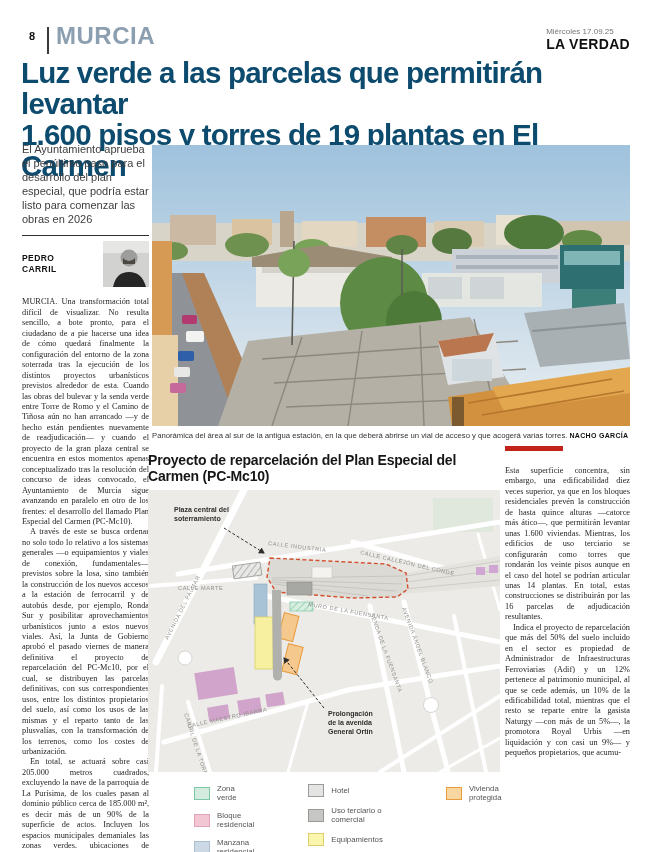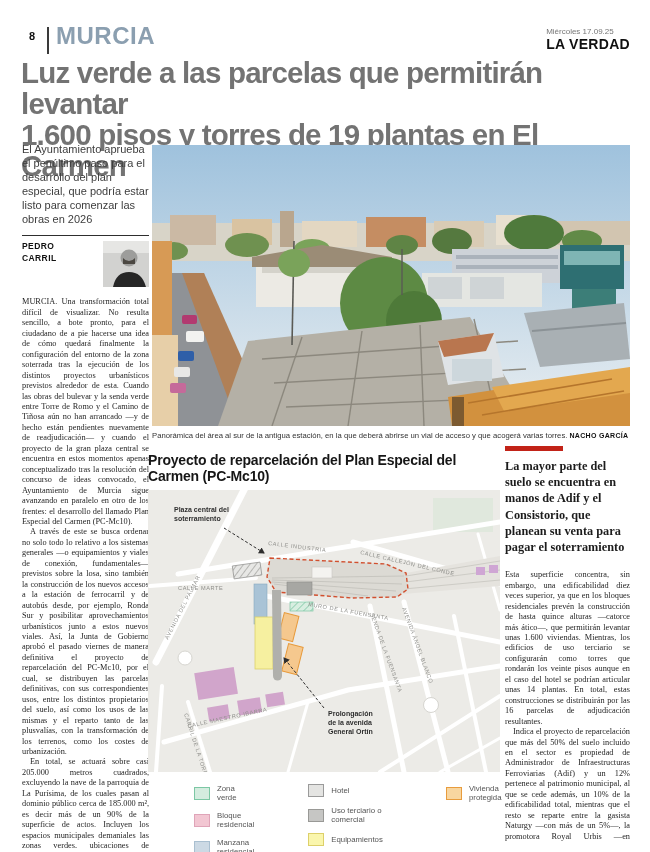--- a/index.html
+++ b/index.html
@@ -10,27 +10,27 @@
   
   #page-num{left:29px;top:30px;font-size:11px;font-weight:bold;color:#111;}
   #head-divider{left:47px;top:27px;width:2px;height:27px;background:#3a3a3a;}
   #section-name{left:56px;top:22px;font-size:24px;font-weight:800;letter-spacing:.5px;color:#8b9fb0;}
   #edition{right:20px;top:27px;text-align:left;}
   #edition .date{font-size:8px;color:#777;}
   #edition .masthead{font-size:14px;font-weight:900;color:#101010;letter-spacing:.3px;}
 
   
   #headline{left:21px;top:58px;width:608px;font-size:29.5px;line-height:1.05;
-            font-weight:800;letter-spacing:-.8px;color:#737373;}
+            font-weight:800;letter-spacing:-.8px;color:#0c4a6e;}
 
   
   #left-col{left:22px;top:142px;width:127px;height:706px;overflow:hidden;}
   .standfirst{font-size:11px;line-height:1.28;color:#3d3d3d;}
   .byline-rule{margin-top:9px;border-top:1.3px solid #2e2e2e;}
-  .byline-row{margin-top:5px;display:flex;justify-content:space-between;align-items:flex-start;}
+  .byline-row{margin-top:5px;display:flex;justify-content:space-between;align-items:center;}
   .author{font-size:8.5px;font-weight:800;letter-spacing:.4px;color:#111;line-height:1.35;width:70px;}
   .author-photo{width:46px;height:46px;background:#d9d9d7;overflow:hidden;}
   .bodytext{margin-top:10px;font-family:"Liberation Serif",serif;font-size:8.3px;
             line-height:1.26;text-align:justify;color:#1f1f1f;}
   .bodytext p{margin:0;}
   .bodytext p + p{text-indent:8px;}
 
   
   #photo{left:152px;top:145px;width:478px;height:281px;overflow:hidden;background:#cfe0ec;}
   #caption{left:152px;top:431px;width:478px;font-size:7.7px;color:#333;}
@@ -327,18 +327,17 @@
       <div class="leg-item">
         <span class="swatch" style="background: rgb(248, 214, 160); border-color: rgb(232, 156, 61);"></span>
         <span class="leg-label">Vivienda protegida</span>
       </div>
     </div>
   </div>
 </div>
 
 <div class="abs" id="right-col">
   <div id="red-bar" style="background: rgb(194, 35, 24);"></div>
-  <div class="subhead">La mayor parte del suelo se encuentra en manos de Adif y el Consistorio, que planean su venta para pagar el soterramiento</div>
   <div class="bodytext">
     <p>Esta superficie concentra, sin embargo, una edificabilidad diez veces superior, ya que en los bloques residenciales prevén la construcción de hasta quince alturas —catorce más ático—, que permitirán levantar unas 1.600 viviendas. Mientras, los edificios de uso terciario se configurarán como torres que rondarán los veinte pisos aunque en el caso del hotel se podrían articular unas 14 plantas. En total, estas construcciones se distribuirán por las 16 parcelas de adjudicación resultantes.</p>
     <p>Indica el proyecto de reparcelación que más del 50% del suelo incluido en el sector es propiedad de Administrador de Infraestructuras Ferroviarias (Adif) y un 12% pertenece al patrimonio municipal, al que se cede además, un 10% de la edificabilidad total, mientras que el resto se reparte entre la gasista Naturgy —con más de un 5%—, la promotora Royal Urbis —en liquidación y con casi un 9%— y pequeños propietarios, que acumu-</p>
   </div>
 </div>
 
 </body></html>

